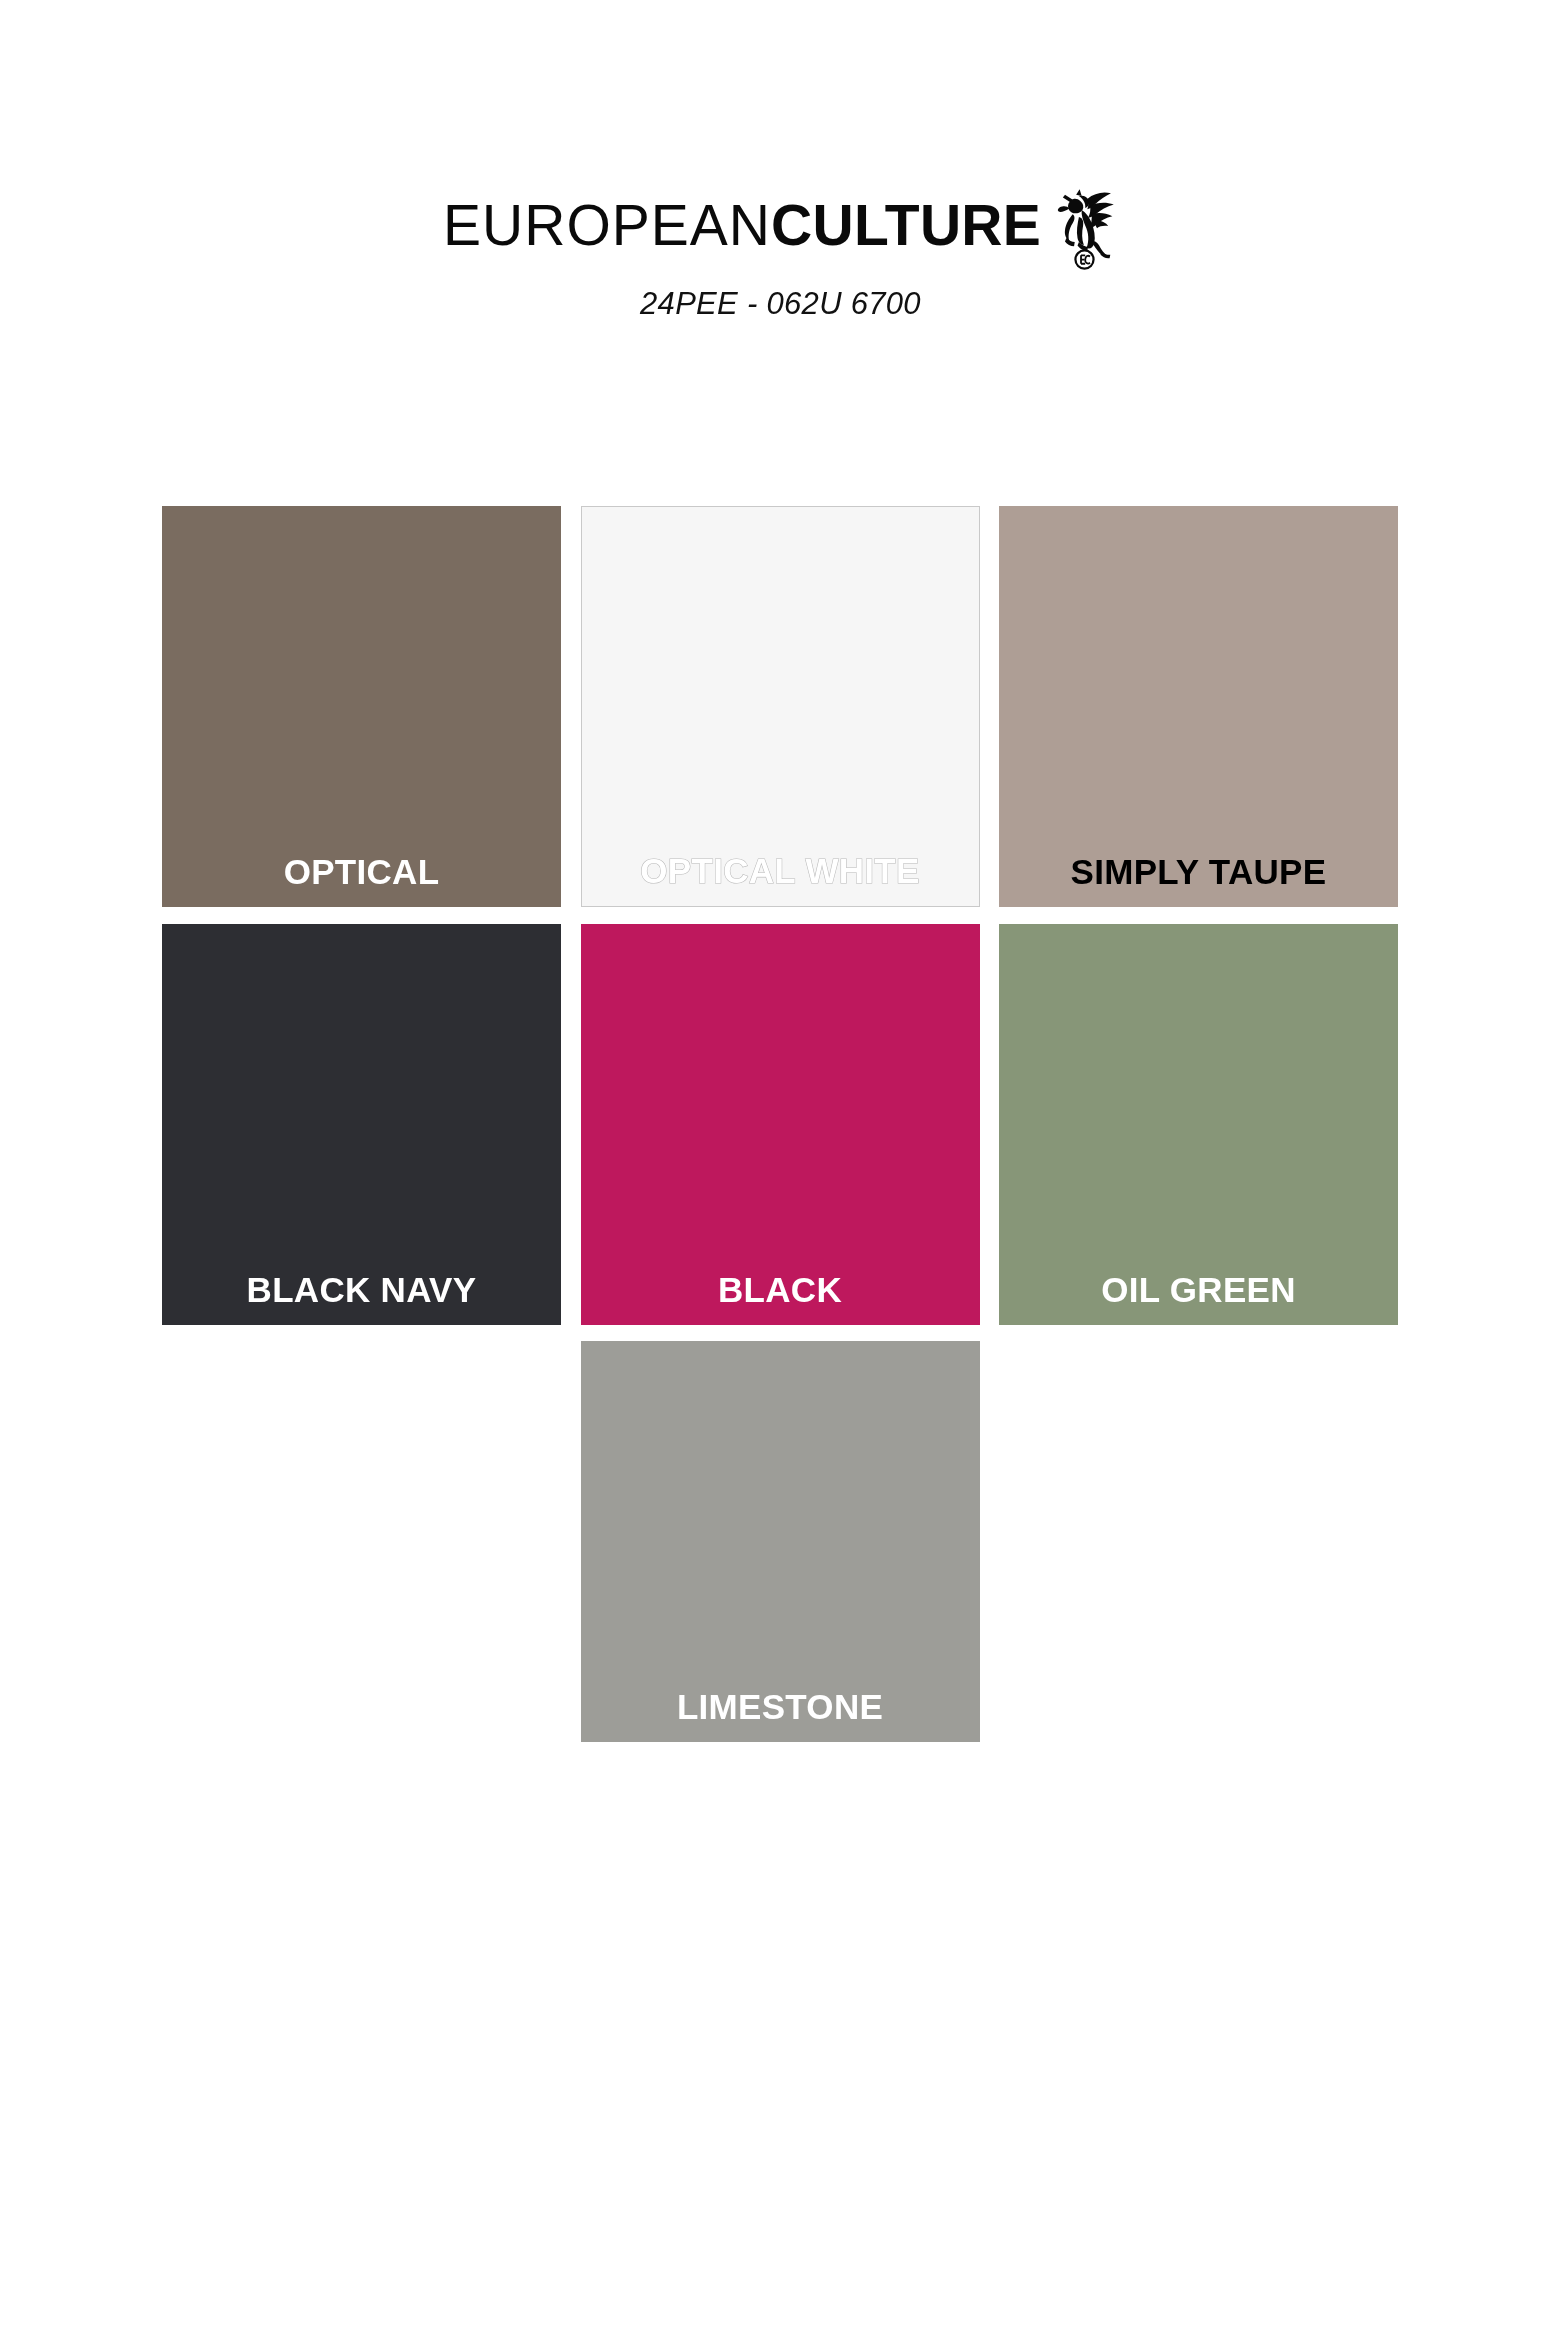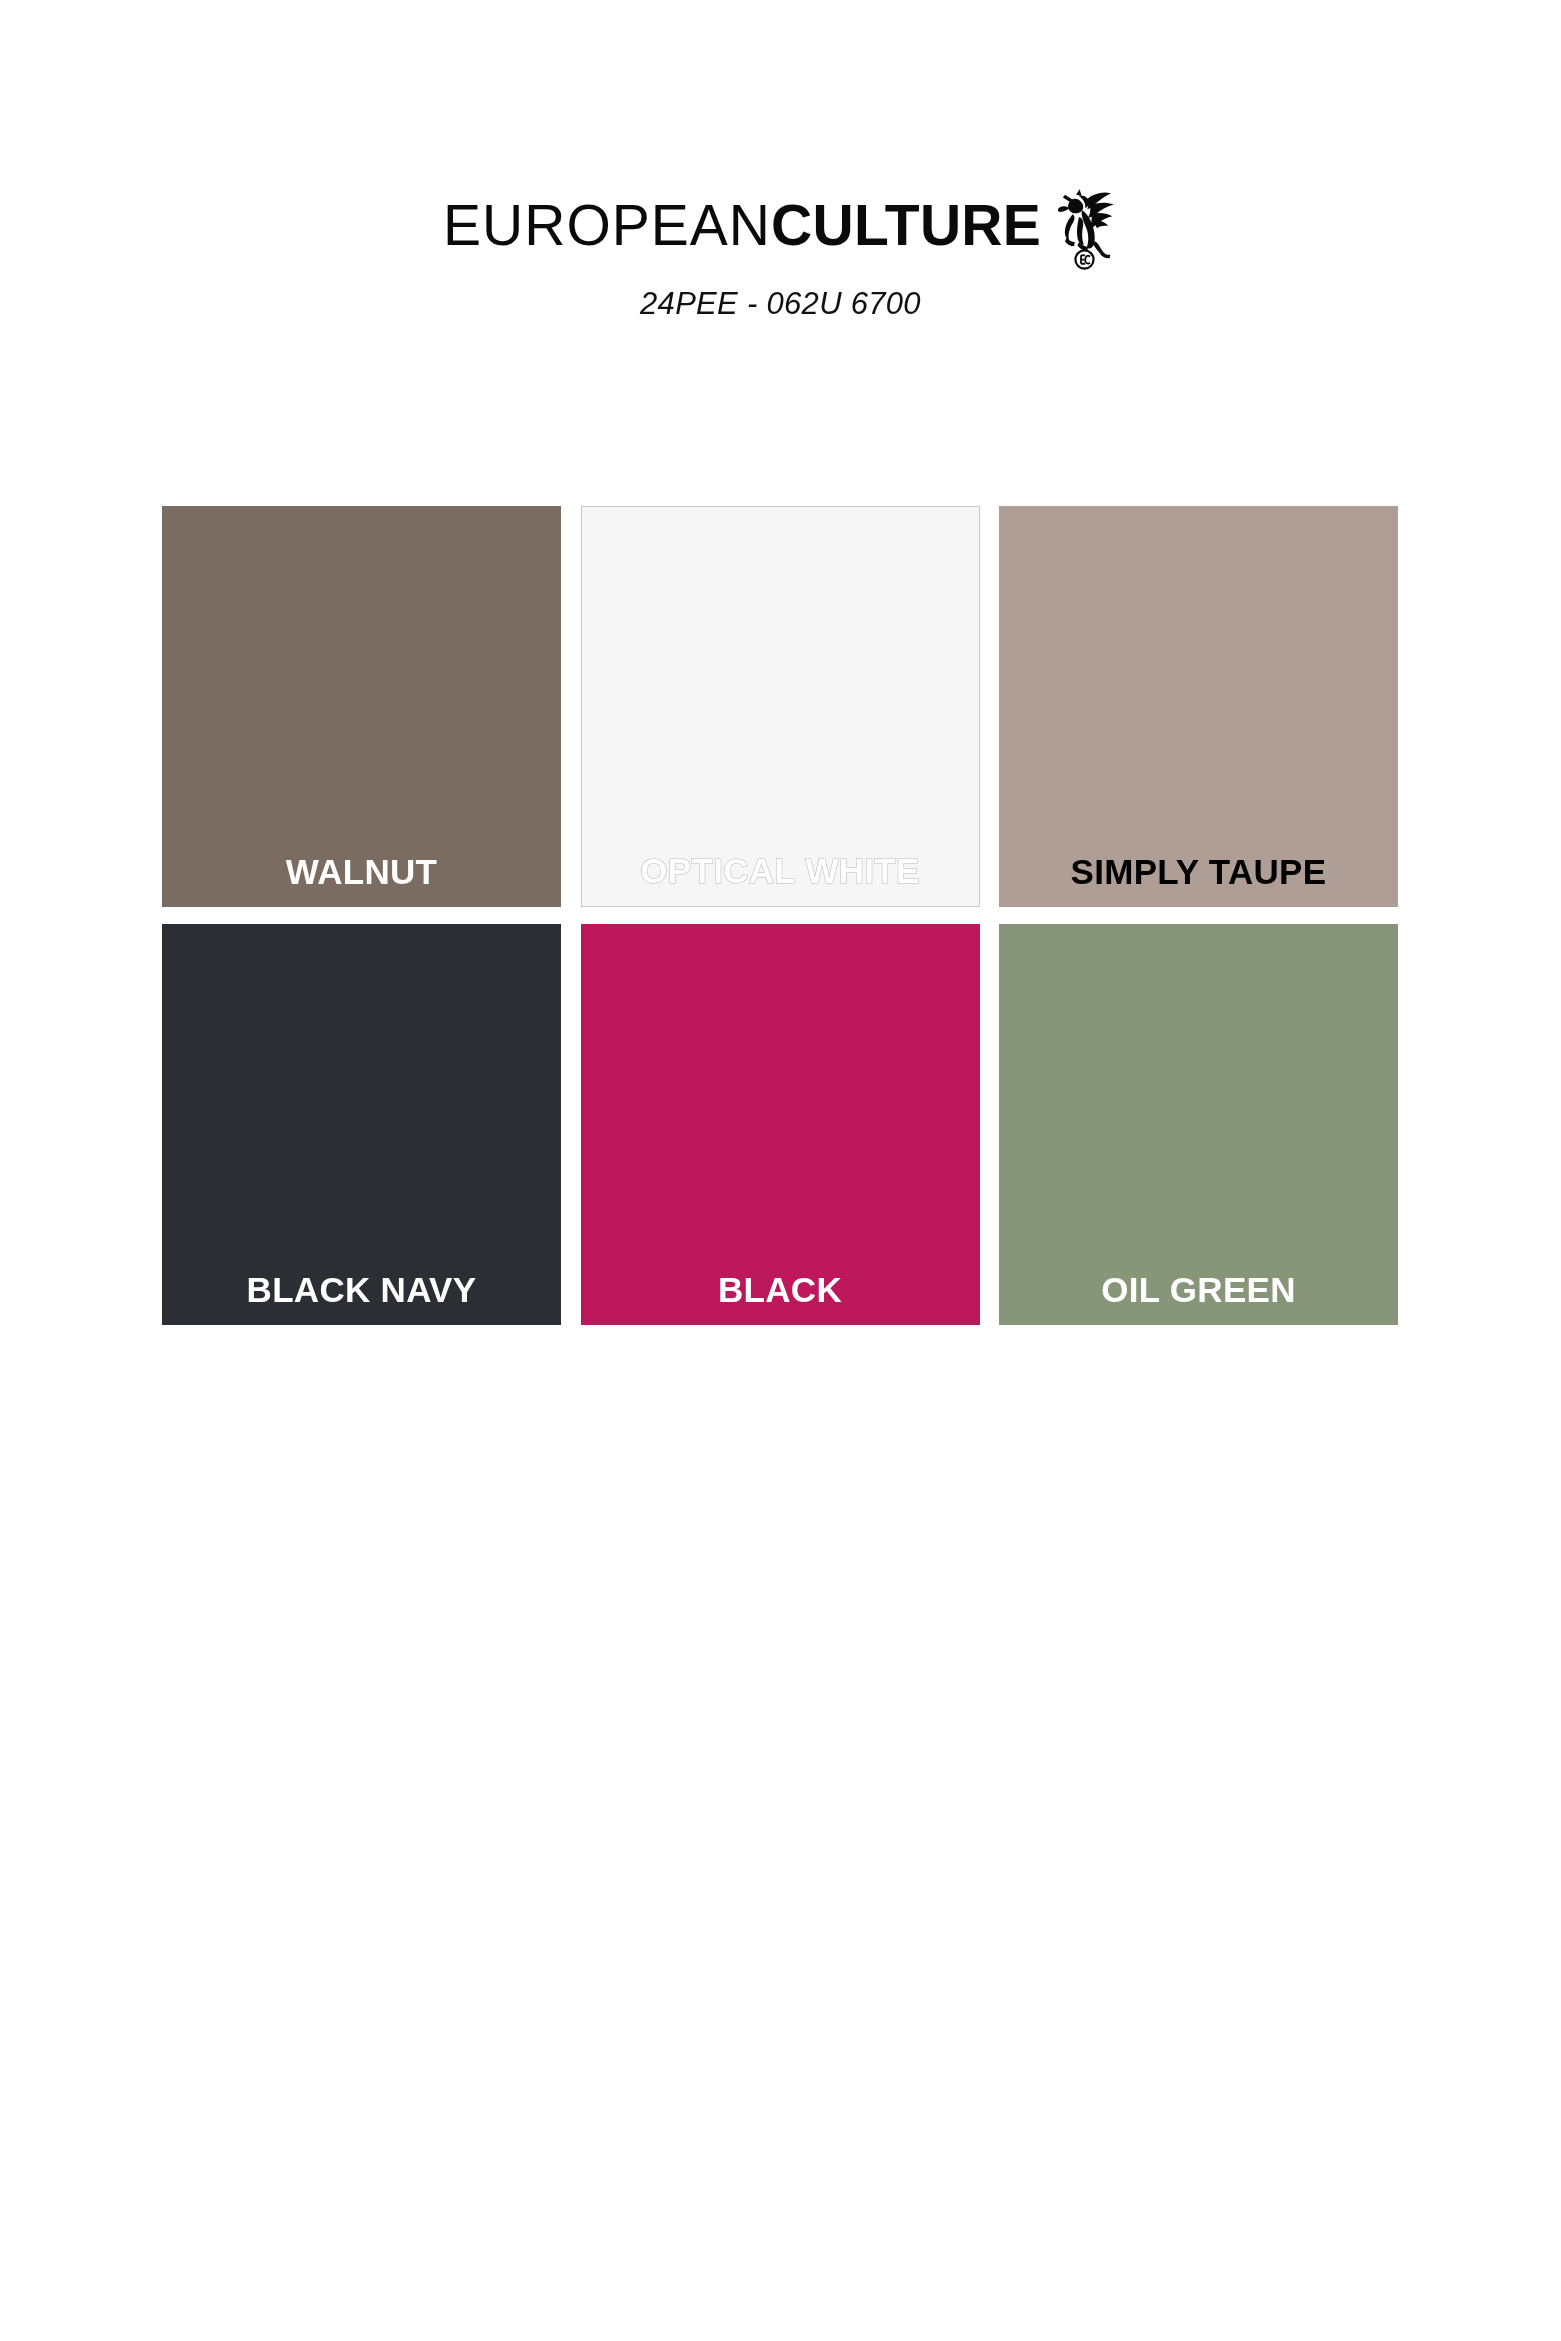--- a/index.html
+++ b/index.html
@@ -195,21 +195,21 @@
       </span>
     </div>
 
     <div class="style-code">24PEE - 062U 6700</div>
   </div>
 
   <div class="grid">
 
     <div class="grid-row">
       <div class="swatch" style="background-color: rgb(122, 108, 96);">
-        <div class="swatch-label" style="color: rgb(255, 255, 255);">WALNUT</div>
+        <div class="swatch-label" style="color: rgb(255, 255, 255);">OPTICAL</div>
       </div>
       <div class="swatch light-swatch" style="background-color: rgb(246, 246, 246);">
         <div class="swatch-label" style="color: rgb(255, 255, 255);">OPTICAL WHITE</div>
       </div>
       <div class="swatch" style="background-color: rgb(174, 158, 149);">
         <div class="swatch-label" style="color: #000000;">SIMPLY TAUPE</div>
       </div>
     </div>
 
     <div class="grid-row">
@@ -219,18 +219,21 @@
       <div class="swatch" style="background-color: #be185d;">
         <div class="swatch-label" style="color: rgb(255, 255, 255);">BLACK</div>
       </div>
       <div class="swatch" style="background-color: rgb(135, 150, 120);">
         <div class="swatch-label" style="color: rgb(255, 255, 255);">OIL GREEN</div>
       </div>
     </div>
 
     <div class="grid-row">
       <div class="spacer-cell"></div>
+      <div class="swatch" style="background-color: rgb(157, 157, 152);">
+        <div class="swatch-label" style="color: rgb(255, 255, 255);">LIMESTONE</div>
+      </div>
       <div class="spacer-cell"></div>
     </div>
 
   </div>
 </div>
 
 
 </body></html>

